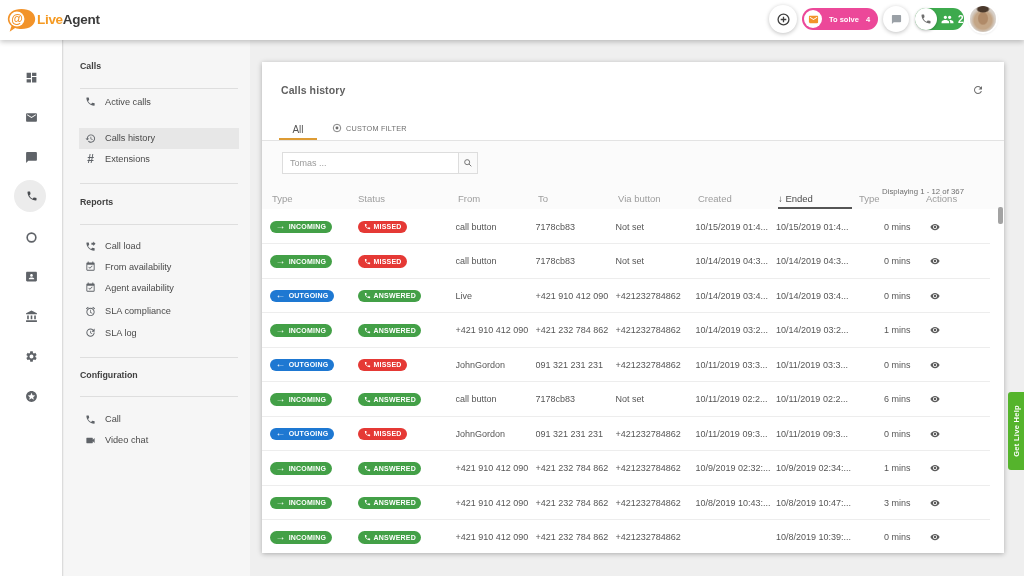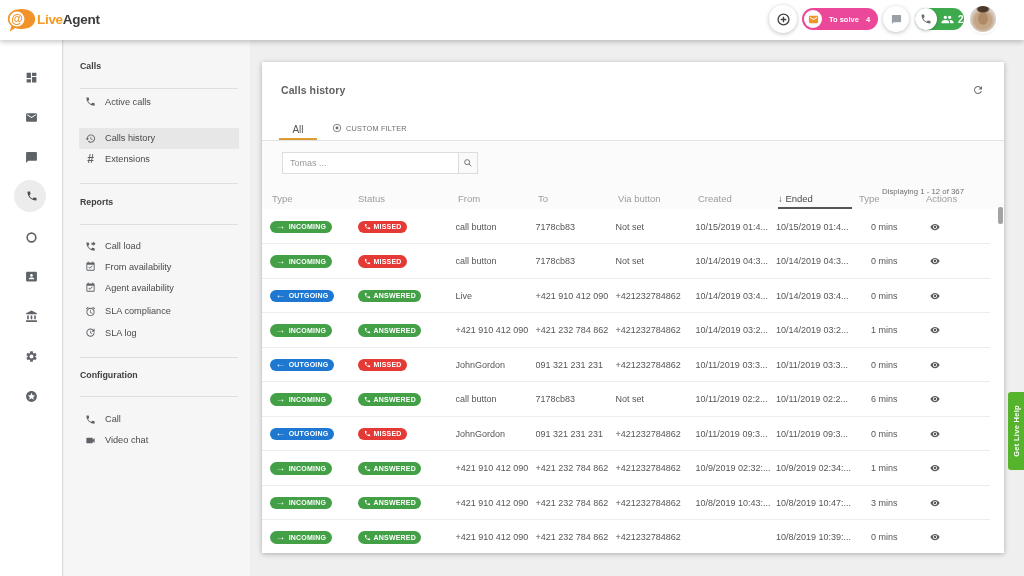--- a/index.html
+++ b/index.html
@@ -59,21 +59,21 @@
 .disp { position:absolute; right:40px; top:97px; font-size:7.8px; color:#6f6f6f;margin-top:28px; }
 
 .th { position:absolute; top:131px; font-size:9.5px; color:#9d9d9d; }
 .thdark { color:#4c4c4c; }
 .endu { position:absolute; left:516px; top:144.5px; width:74px; height:2px; background:#555; }
 
 .tbody { position:absolute; left:0; top:147.5px; width:728px; height:344px; overflow:hidden; }
 .trow { position:absolute; left:0; width:728px; height:34.5px; border-bottom:1px solid #ededed; }
 .c { position:absolute; top:0; height:34.5px; display:flex; align-items:center; font-size:9px; color:#565656; white-space:nowrap; overflow:hidden; }
 .ctype { left:8px; } .cstat { left:96px; } .cfrom { left:193.5px; width:78px; } .cto { left:273.5px; width:78px; }
-.cvia { left:353.5px; width:73px; } .ccre { left:433.5px; width:79px; } .cend { left:514px; width:79px; } .ctime { left:609px; }
+.cvia { left:353.5px; width:73px; } .ccre { left:433.5px; width:79px; } .cend { left:514px; width:79px; } .ctime { left:622px; }
 .ceye { left:668px; width:11px; }
 .badge { height:12.5px; border-radius:7px; display:inline-flex; align-items:center; color:#fff;
   font-size:7px; font-weight:bold; letter-spacing:0.2px; padding:0 5.5px; }
 .bin { background:#43a047; } .bout { background:#1e78d2; }
 .bmis { background:#e53935; } .bans { background:#43a047; }
 .barrow { margin-right:3px; font-size:10px; line-height:1; position:relative; top:-0.5px; }
 .bph { margin-right:3px; }
 .thumb { position:absolute; left:736px; top:145px; width:5px; height:17px; background:#a3a3a3; border-radius:2px; }
 
 

